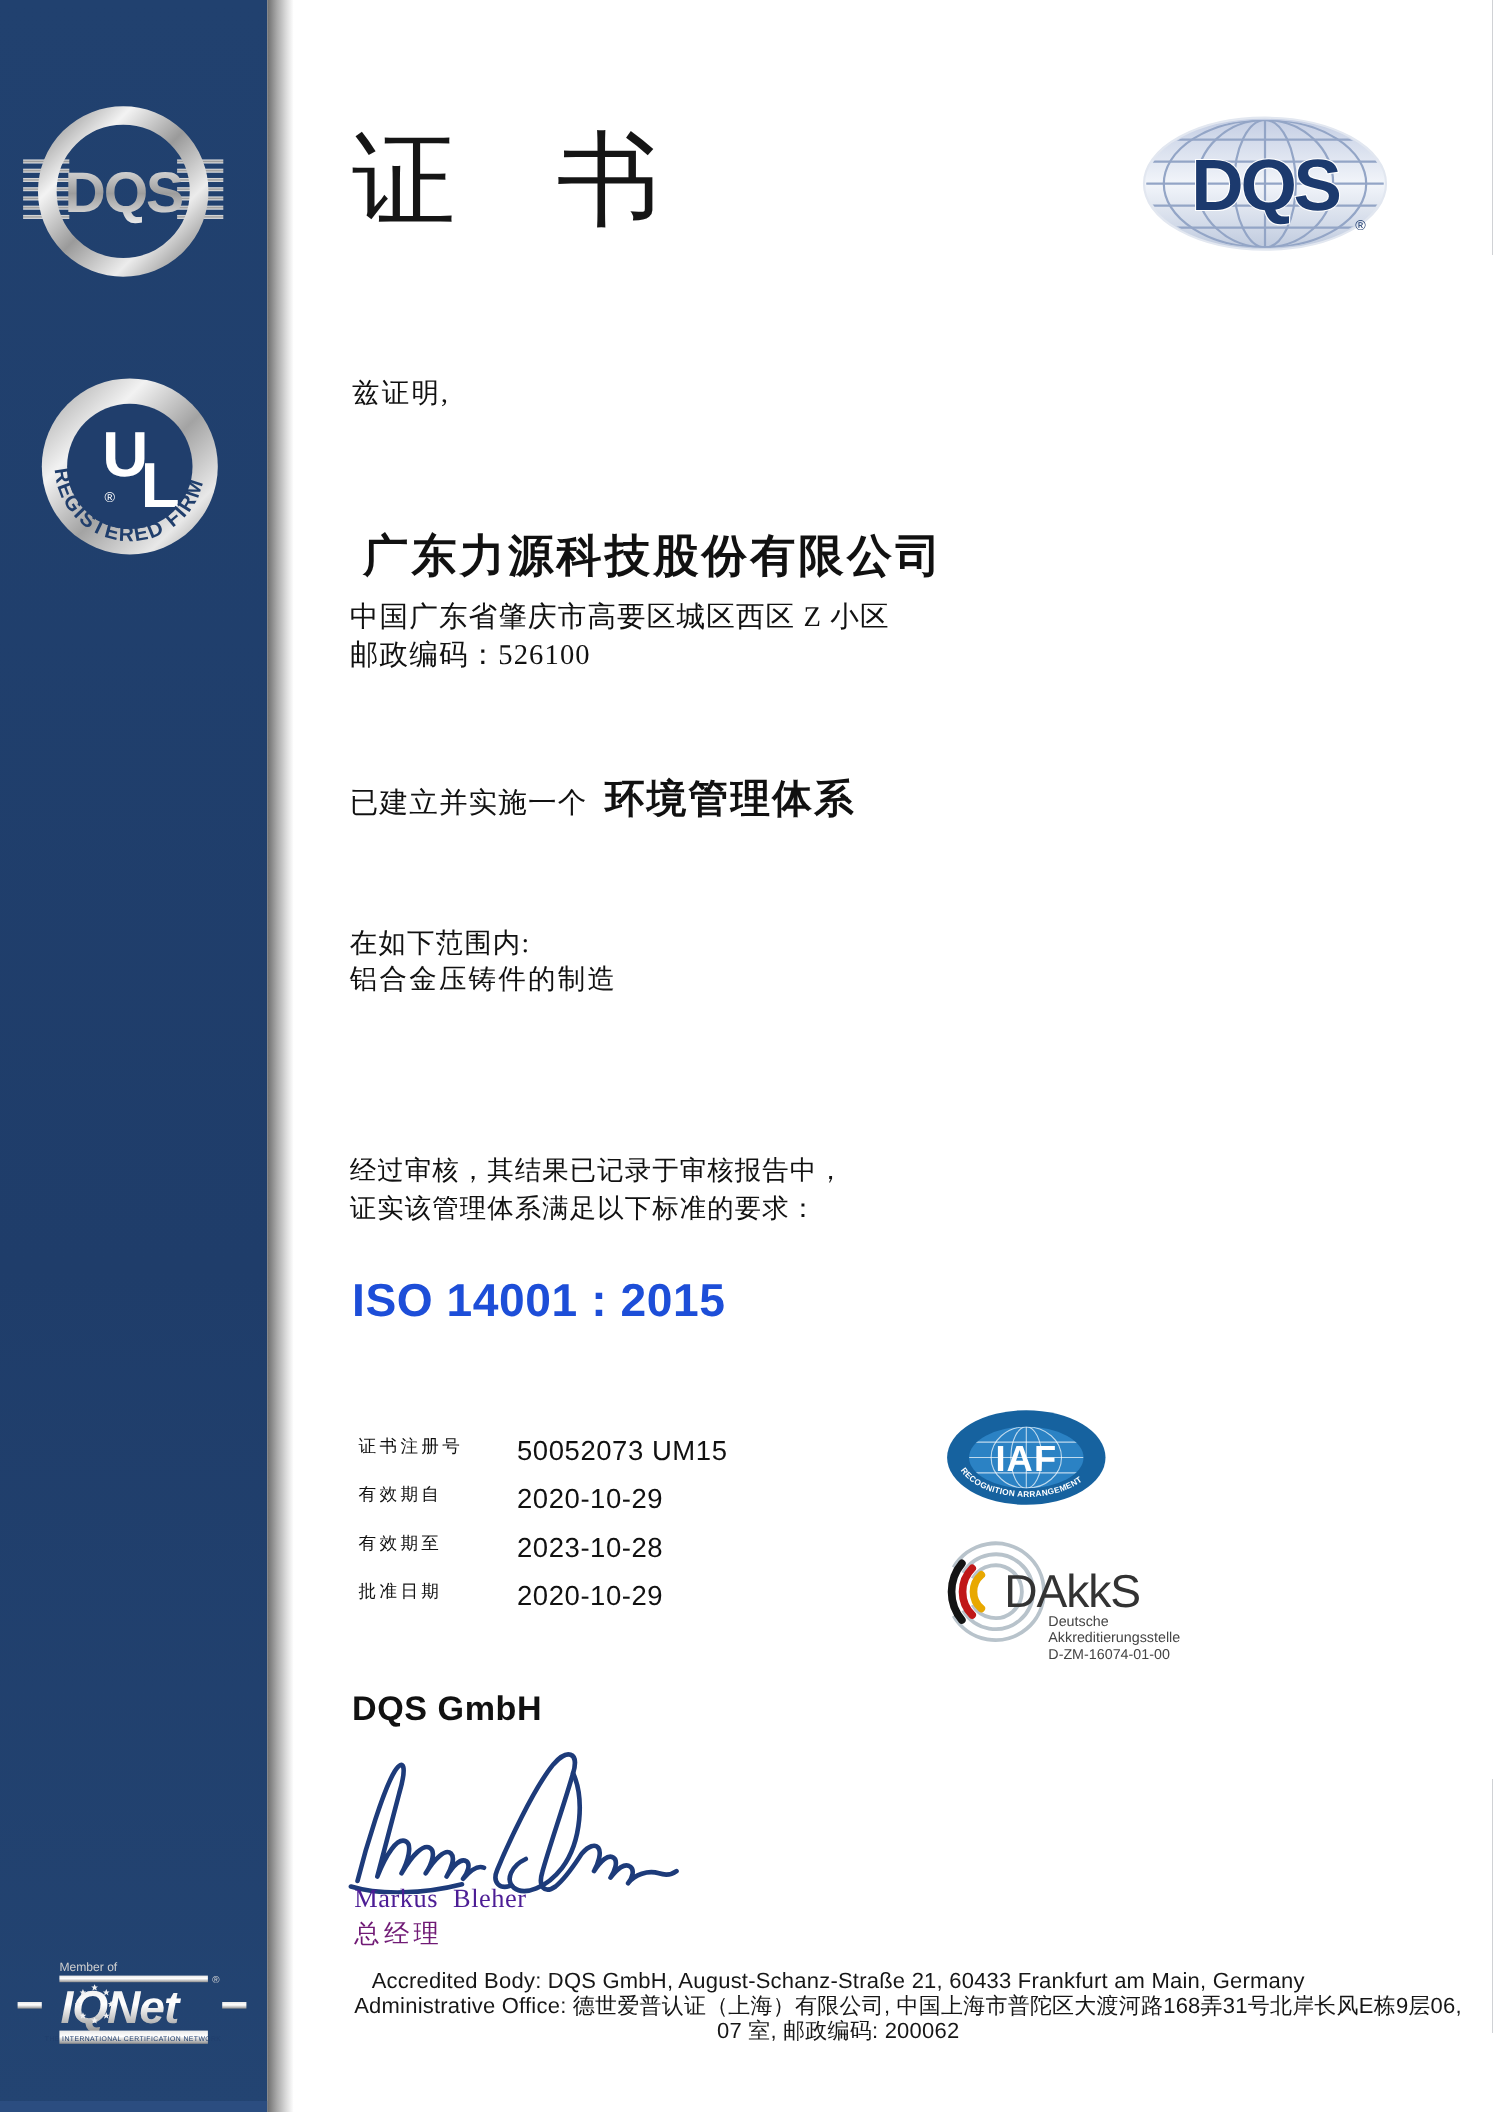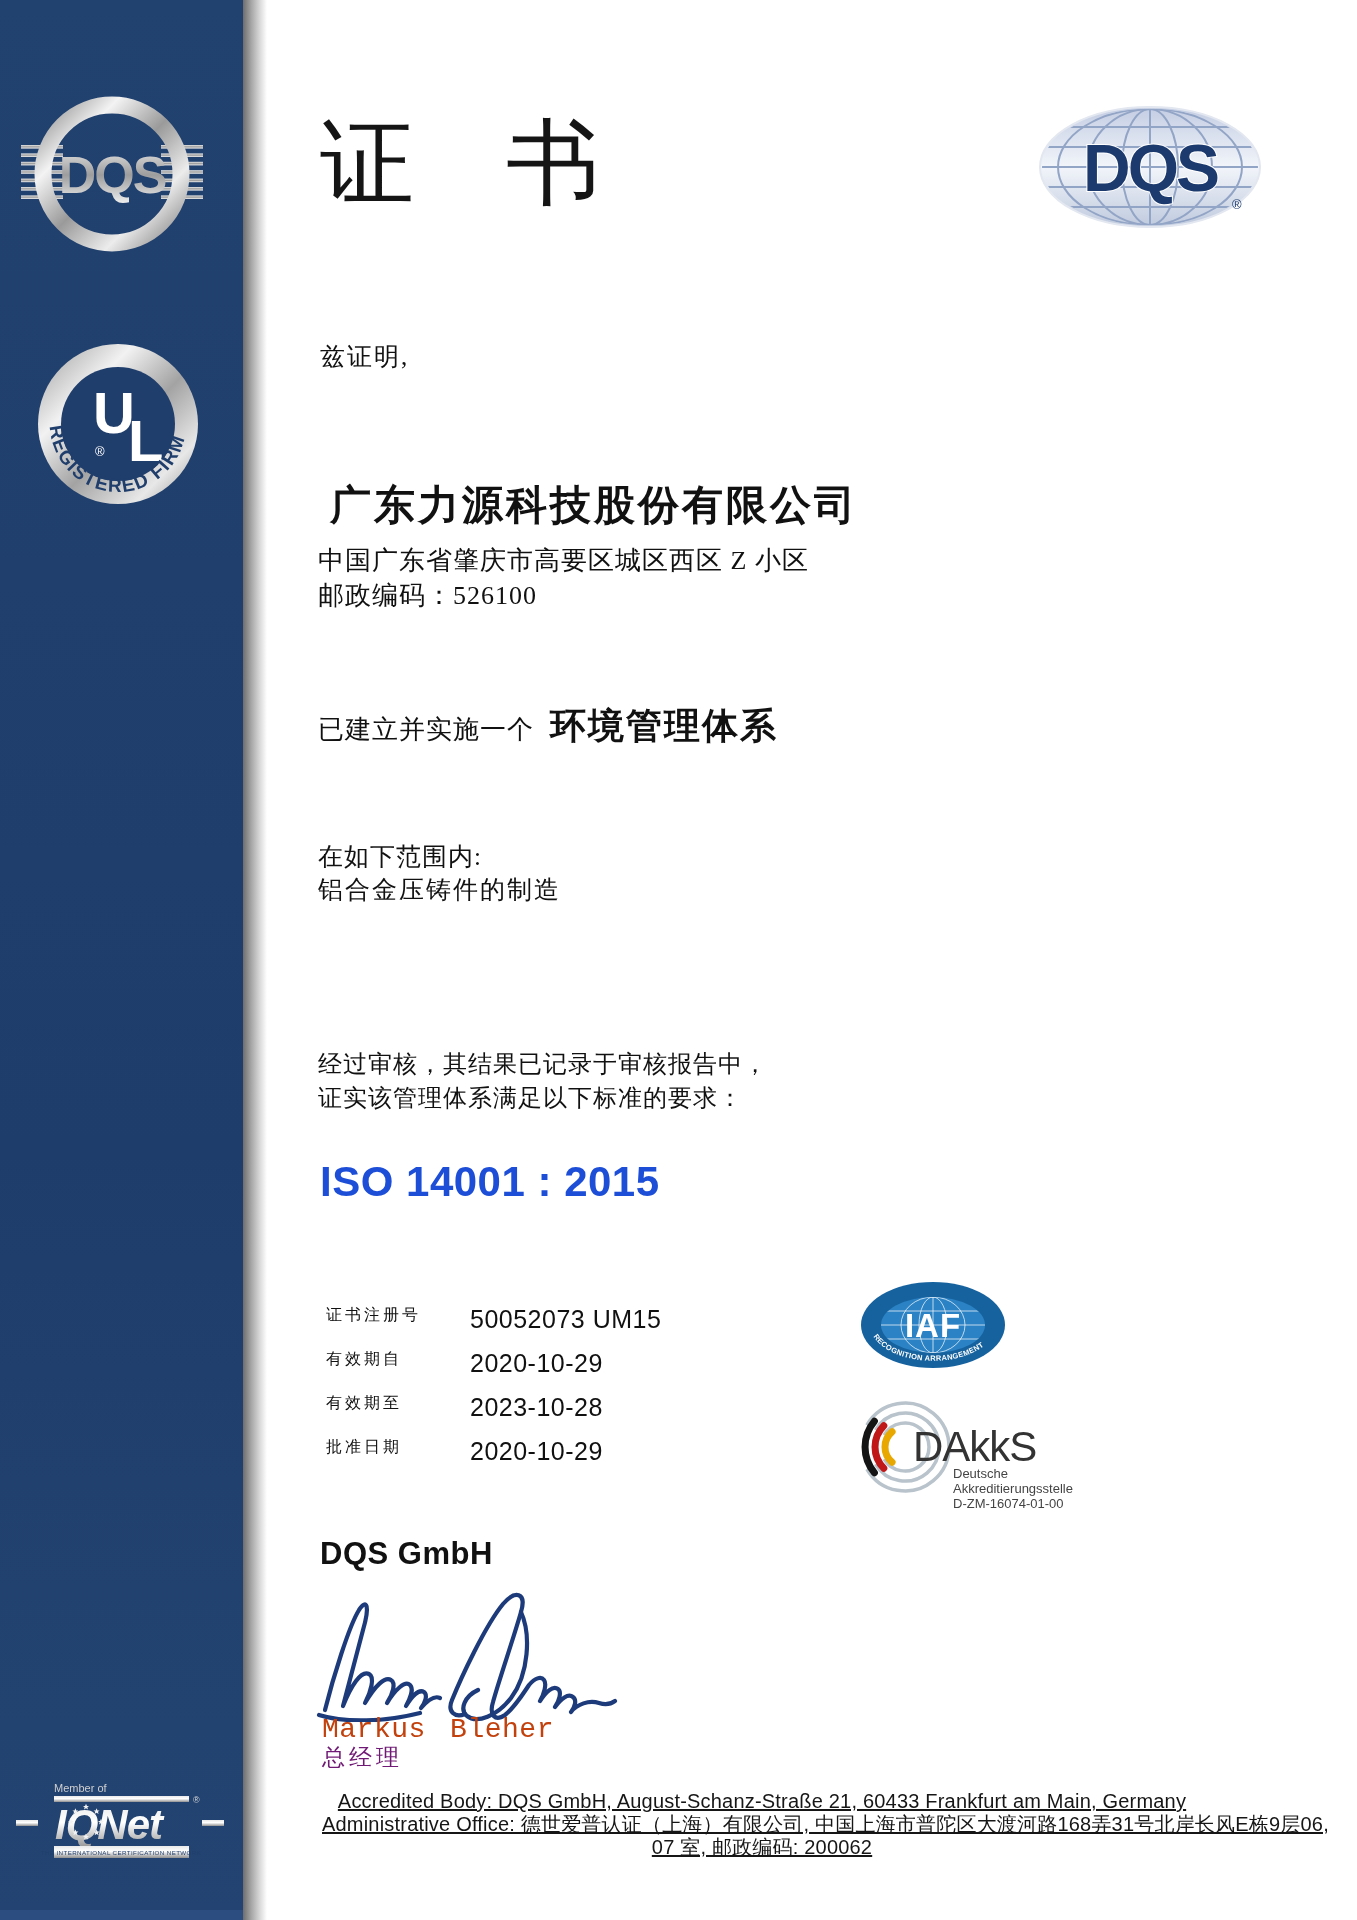--- a/index.html
+++ b/index.html
@@ -27,26 +27,26 @@
   .audit2{left:318px;top:1082px;font-size:24px;letter-spacing:1px;}
   .standard{left:320px;top:1158px;font-family:"Liberation Sans","DejaVu Sans",sans-serif;
             font-size:42px;font-weight:bold;letter-spacing:0.5px;color:#1d4ed8;}
   .details{left:322px;top:1305px;width:420px;}
   .drow{position:relative;height:44px;}
   .dlabel{position:absolute;left:4px;top:0;font-size:16px;letter-spacing:3px;}
   .dvalue{position:absolute;left:148px;top:0;font-family:"Liberation Sans","DejaVu Sans",sans-serif;
           font-size:25px;letter-spacing:0.5px;white-space:nowrap;}
   .issuer{left:320px;top:1536px;font-family:"Liberation Sans","DejaVu Sans",sans-serif;
           font-size:31px;font-weight:bold;letter-spacing:0.5px;}
-  .signer-name{left:322px;top:1714px;font-family:Liberation Mono, monospace;
-               font-size:28px;word-spacing:7px;letter-spacing:0.5px;color:#c2410c;}
+  .signer-name{left:322px;top:1714px;font-family:Liberation Serif, serif;
+               font-size:24px;word-spacing:7px;letter-spacing:0.5px;color:#4c1d95;}
   .signer-title{left:322px;top:1742px;font-size:23px;letter-spacing:4px;color:#701a75;}
   .footer{left:322px;top:1790px;width:880px;font-family:"Liberation Sans","DejaVu Sans",sans-serif;
           font-size:20px;line-height:23px;color:#161616;letter-spacing:0.2px;}
-  .footer div{white-space:nowrap;text-decoration:underline;}
+  .footer div{white-space:nowrap;}
 </style>
 </head>
 <body>
 
 <div class="page">
 
   <div class="sidebar"></div>
   <div class="sidebar-bottomline"></div>
   <div class="edge"></div>
 

